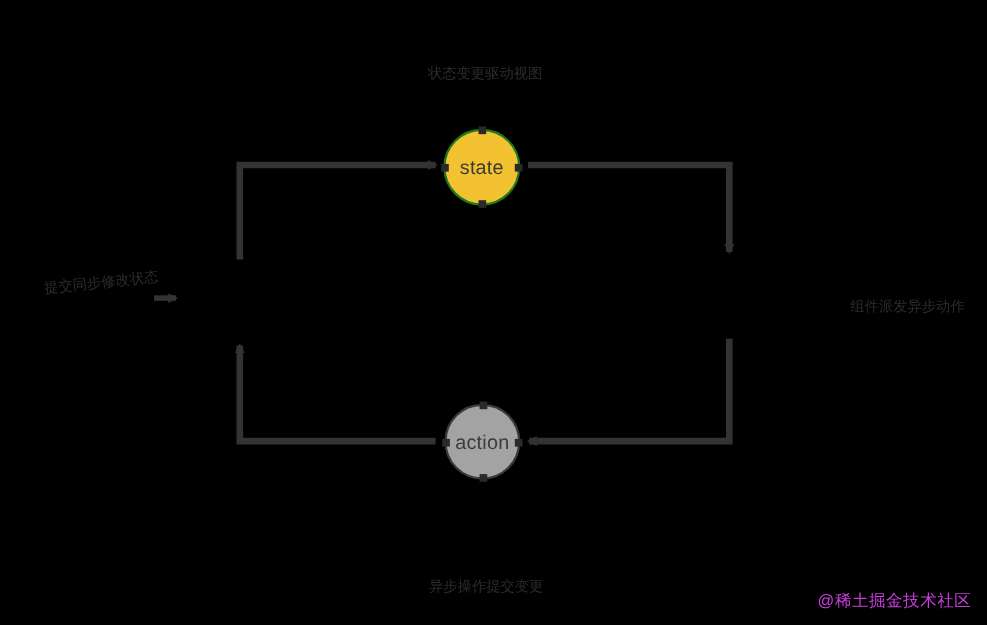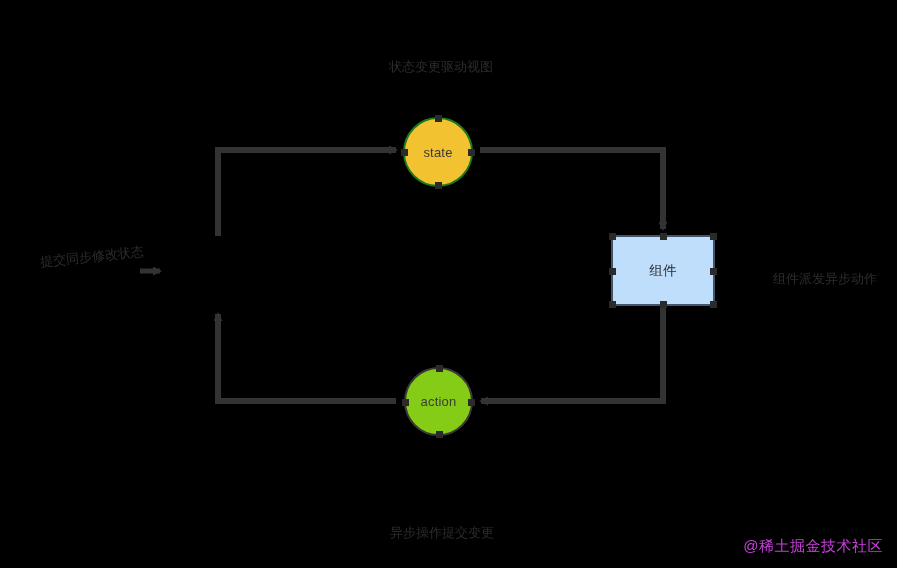--- a/index.html
+++ b/index.html
@@ -32,21 +32,21 @@
   
   .node {
     position: absolute;
     display: flex;
     align-items: center;
     justify-content: center;
     box-sizing: border-box;
     z-index: 5;
   }
   .node-label {
-    font-size: 13px;
+    font-size: 18px;
     color: #3b3b3b;
     line-height: 1;
     letter-spacing: 0.2px;
     white-space: nowrap;
   }
   .node-label.cjk {
     font-size: 13.5px;
     color: #2b2b2b;
   }
   .circle-node {
@@ -58,21 +58,21 @@
     width: 70px;
     height: 70px;
     background: #f2c230;
     border: 2px solid #1f7a1f;
   }
   #node-action {
     left: 404px;
     top: 367px;
     width: 69px;
     height: 69px;
-    background: #84cc16;
+    background: #a3a3a3;
     border: 2px solid #3a3a3a;
   }
   #node-mutations {
     left: 166px;
     top: 236px;
     width: 104px;
     height: 71px;
     background: #85c987;
     border: 2px solid #3c3c3c;
     border-radius: 2px;
@@ -184,31 +184,20 @@
 
   <div class="node circle-node" id="node-state">
     <span class="node-label">state</span>
     <span class="handle h-tc"></span>
     <span class="handle h-ml"></span>
     <span class="handle h-mr"></span>
     <span class="handle h-bc"></span>
   </div>
 
 
-  <div class="node" id="node-component">
-    <span class="node-label cjk">组件</span>
-    <span class="handle h-tl"></span>
-    <span class="handle h-tc"></span>
-    <span class="handle h-tr"></span>
-    <span class="handle h-ml"></span>
-    <span class="handle h-mr"></span>
-    <span class="handle h-bl"></span>
-    <span class="handle h-bc"></span>
-    <span class="handle h-br"></span>
-  </div>
 
   <div class="node circle-node" id="node-action">
     <span class="node-label">action</span>
     <span class="handle h-tc"></span>
     <span class="handle h-ml"></span>
     <span class="handle h-mr"></span>
     <span class="handle h-bc"></span>
   </div>
 
   <div class="annotation" id="annotation-top">状态变更驱动视图</div>

